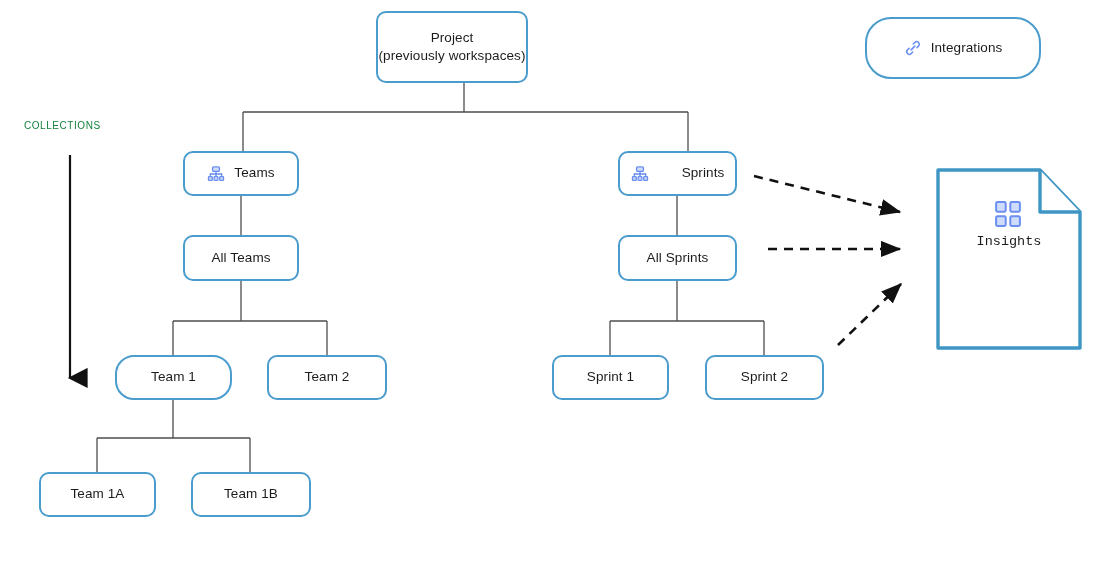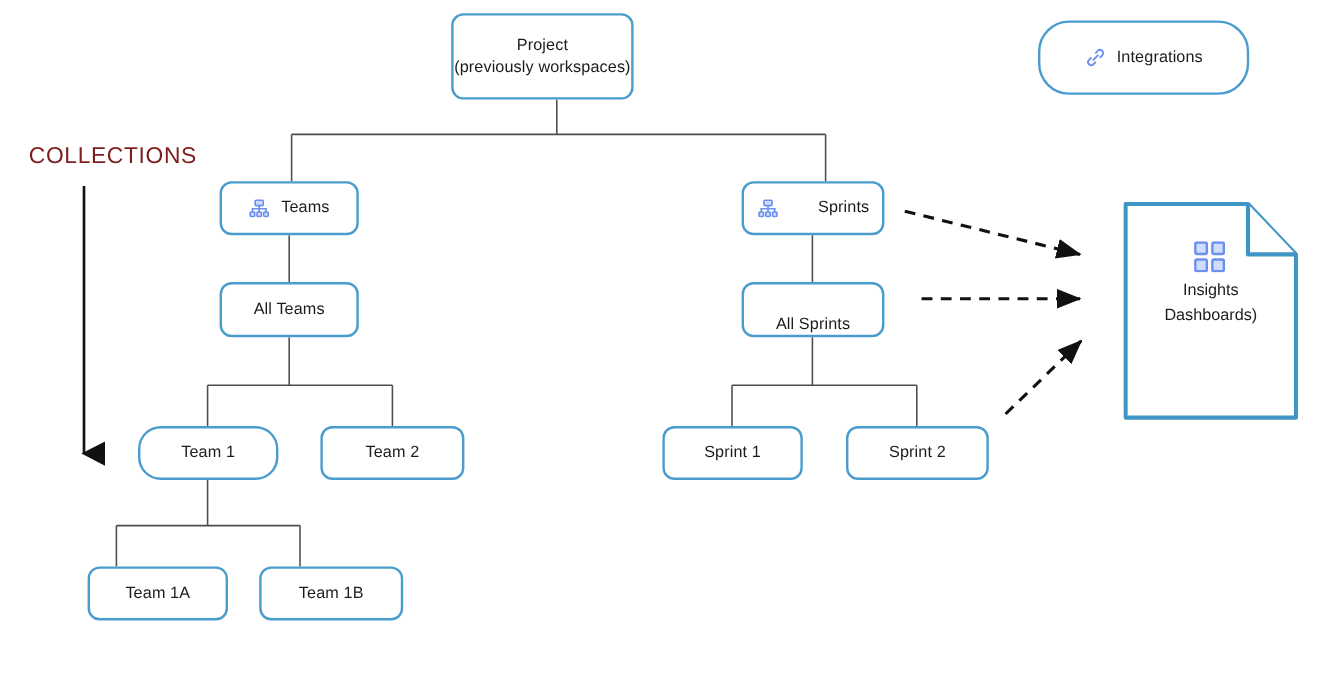--- a/index.html
+++ b/index.html
@@ -28,22 +28,22 @@
     letter-spacing:.1px;
   }
   .node .label{display:block;}
   .node.with-icon{gap:9px;}
   .node.pill{border-radius:26px;}
 
   .ico{display:inline-block;flex:0 0 auto;line-height:0;}
 
   .collections-label{
     position:absolute;
-    font-size:19px;
-    color:#7f1d1d;
+    font-size:10px;
+    color:#15803d;
     letter-spacing:.55px;
     white-space:nowrap;
   }
 
   .doc-wrap{position:absolute;}
   .doc-text{
     position:absolute;
     left:0;right:0;
     text-align:center;
     font-size:13.5px;
@@ -155,62 +155,61 @@
         <rect x="17" y="15.5" width="5" height="5" rx="1" fill="#cfdcfb"></rect>
       </svg>
     </span>
     <span class="label">Sprints</span>
   </div>
 
   <div class="node" style="left:183px;top:235px;width:116px;height:46px;">
     <span class="label">All Teams</span>
   </div>
 
-  <div class="node" style="left:618px;top:235px;width:119px;height:46px;align-items:flex-end;">
+  <div class="node" style="left:618px;top:235px;width:119px;height:46px;">
     <span class="label">All Sprints</span>
   </div>
 
   <div class="node" style="left:115px;top:355px;width:117px;height:45px;border-radius:19px;">
     <span class="label">Team 1</span>
   </div>
 
   <div class="node" style="left:267px;top:355px;width:120px;height:45px;">
     <span class="label">Team 2</span>
   </div>
 
-  <div class="node" style="left:39px;top:472px;width:117px;height:45px;margin-left:34px;">
+  <div class="node" style="left:39px;top:472px;width:117px;height:45px;">
     <span class="label">Team 1A</span>
   </div>
 
-  <div class="node" style="left:191px;top:472px;width:120px;height:45px;margin-left:25px;">
+  <div class="node" style="left:191px;top:472px;width:120px;height:45px;">
     <span class="label">Team 1B</span>
   </div>
 
   <div class="node" style="left:552px;top:355px;width:117px;height:45px;">
     <span class="label">Sprint 1</span>
   </div>
 
   <div class="node" style="left:705px;top:355px;width:119px;height:45px;">
     <span class="label">Sprint 2</span>
   </div>
 
-  <div class="doc-wrap" style="left:936px;top:168px;width:146px;height:148px;">
+  <div class="doc-wrap" style="left:936px;top:168px;width:146px;height:148px;font-family:Liberation Mono, monospace;">
     <svg width="146" height="182" viewBox="0 0 146 182">
       <path d="M2,2 L104,2 L144,44 L144,180 L2,180 Z" fill="#ffffff" stroke="#3f96c4" stroke-width="3.4" stroke-linejoin="round"></path>
       <path d="M104,2 L104,44 L144,44" fill="#ffffff" stroke="#3f96c4" stroke-width="3.4" stroke-linejoin="round"></path>
     </svg>
 
     <span class="doc-icon" style="left:59px;top:33px;">
       <svg width="26" height="26" viewBox="0 0 26 26">
         <rect x="1.1" y="1.1" width="9.6" height="9.6" rx="1.4" fill="#cfdcfb" stroke="#6b8ff0" stroke-width="2"></rect>
         <rect x="15.3" y="1.1" width="9.6" height="9.6" rx="1.4" fill="#cfdcfb" stroke="#6b8ff0" stroke-width="2"></rect>
         <rect x="1.1" y="15.3" width="9.6" height="9.6" rx="1.4" fill="#cfdcfb" stroke="#6b8ff0" stroke-width="2"></rect>
         <rect x="15.3" y="15.3" width="9.6" height="9.6" rx="1.4" fill="#cfdcfb" stroke="#6b8ff0" stroke-width="2"></rect>
       </svg>
     </span>
 
     <div class="doc-text" style="top:64px;">
       <div>Insights</div>
-      <div>Dashboards)</div>
     </div>
   </div>
 
 </div>
 
 </body></html>

